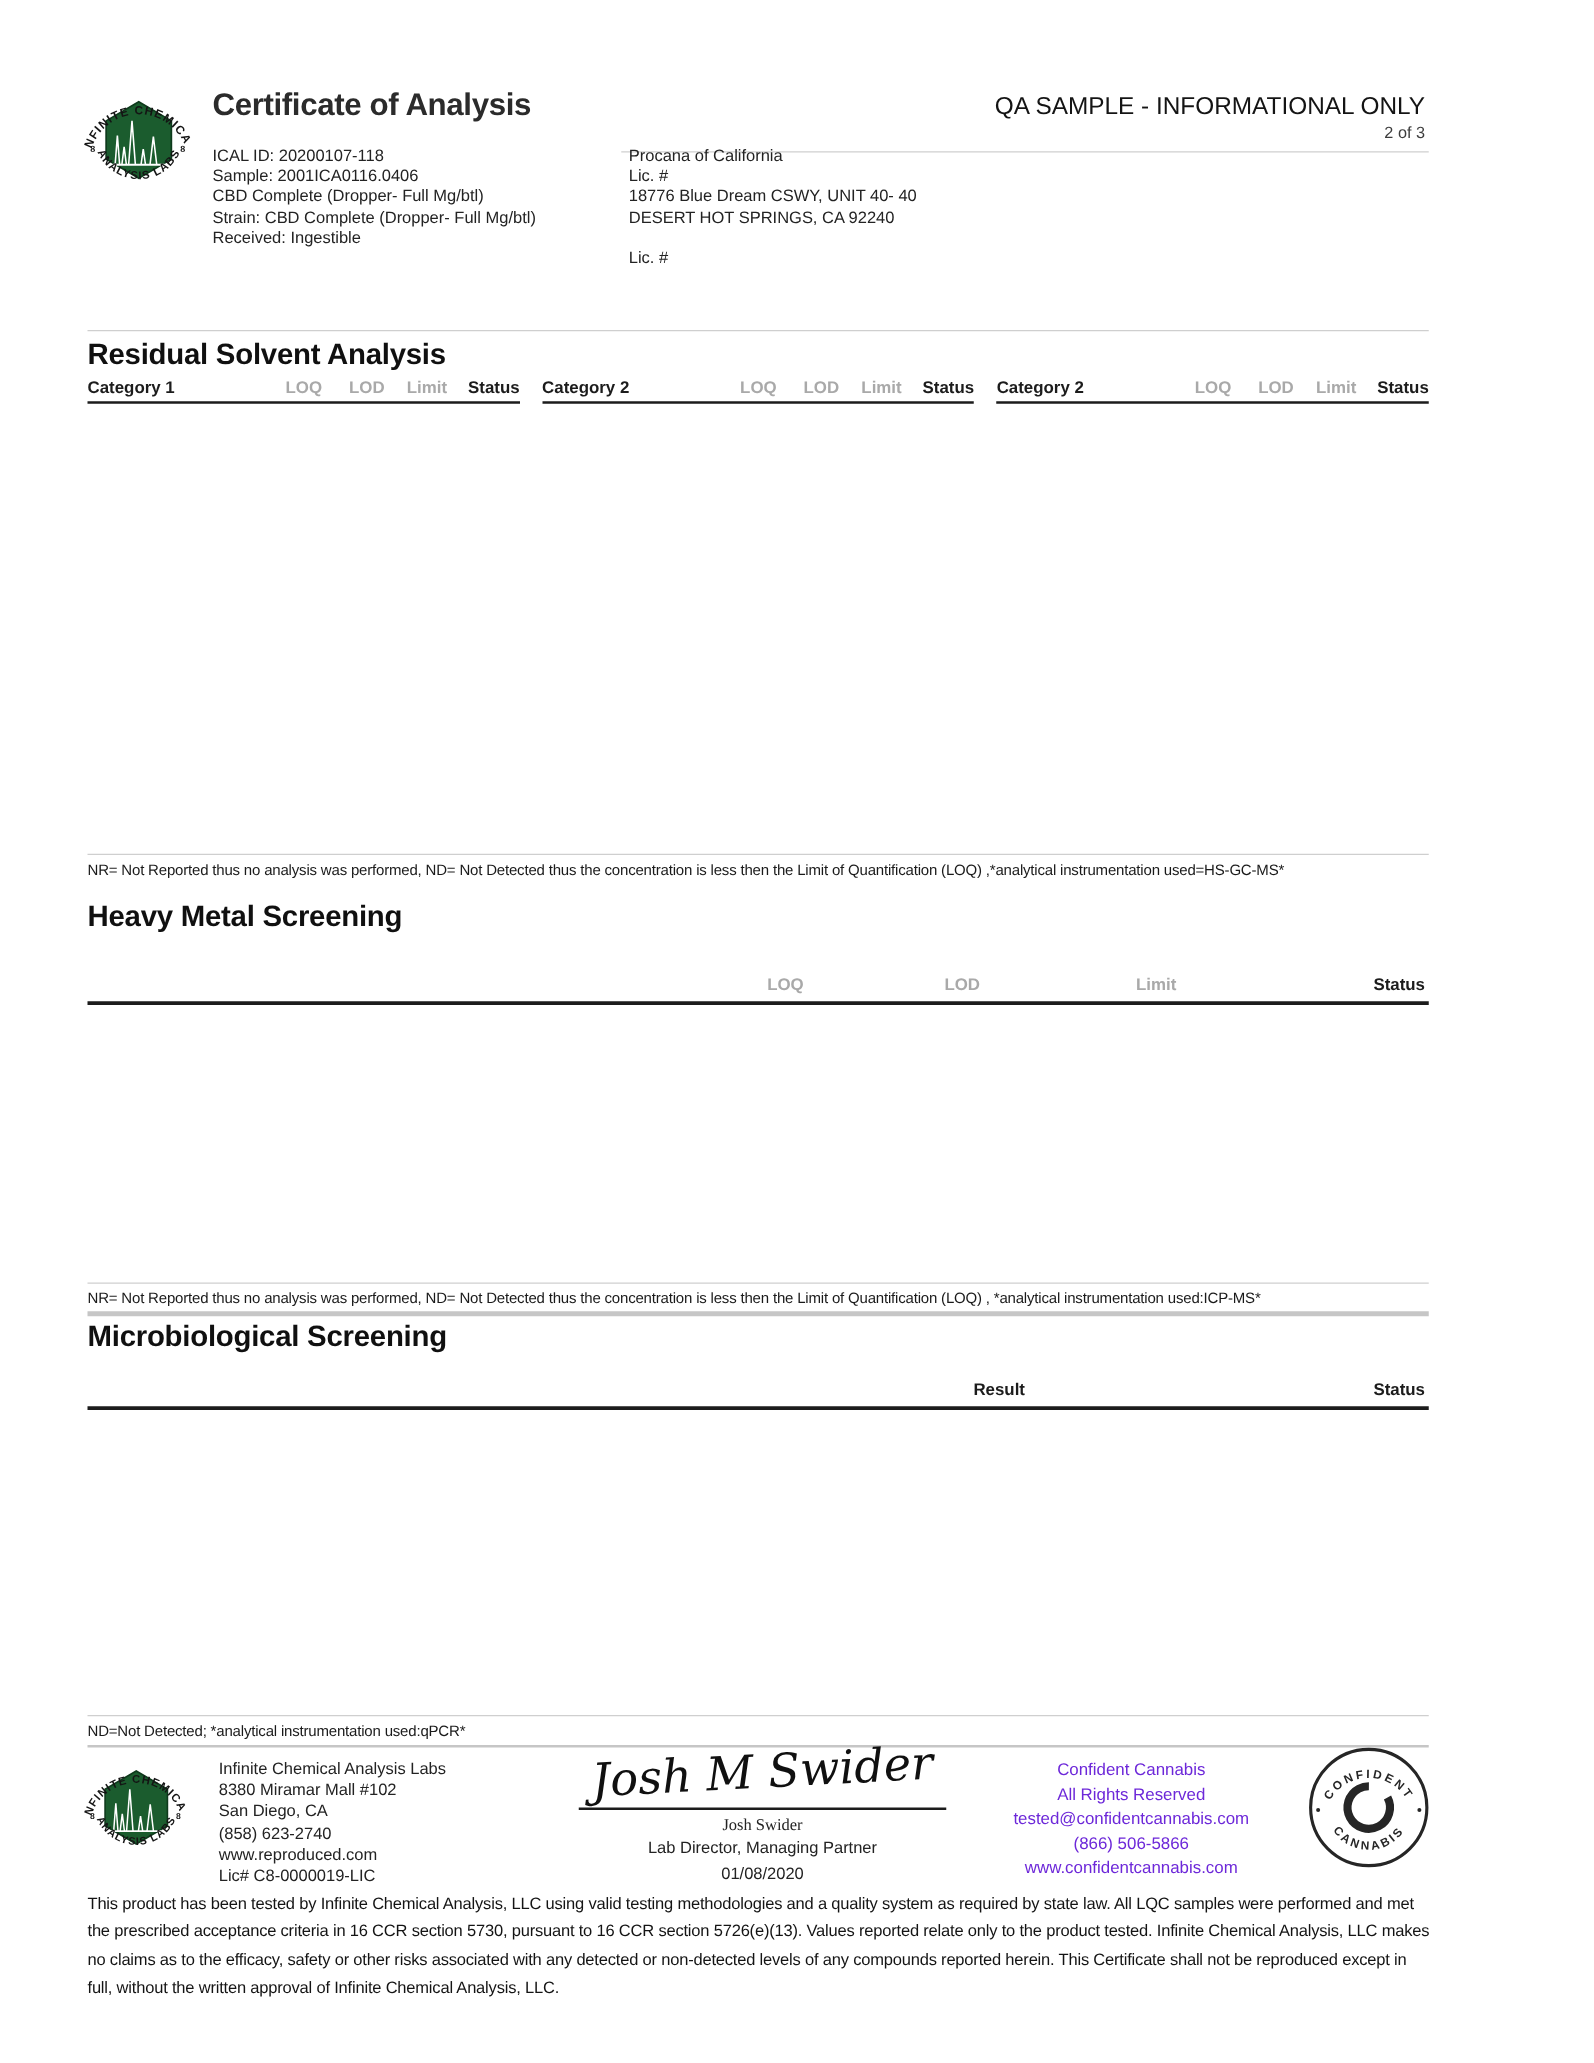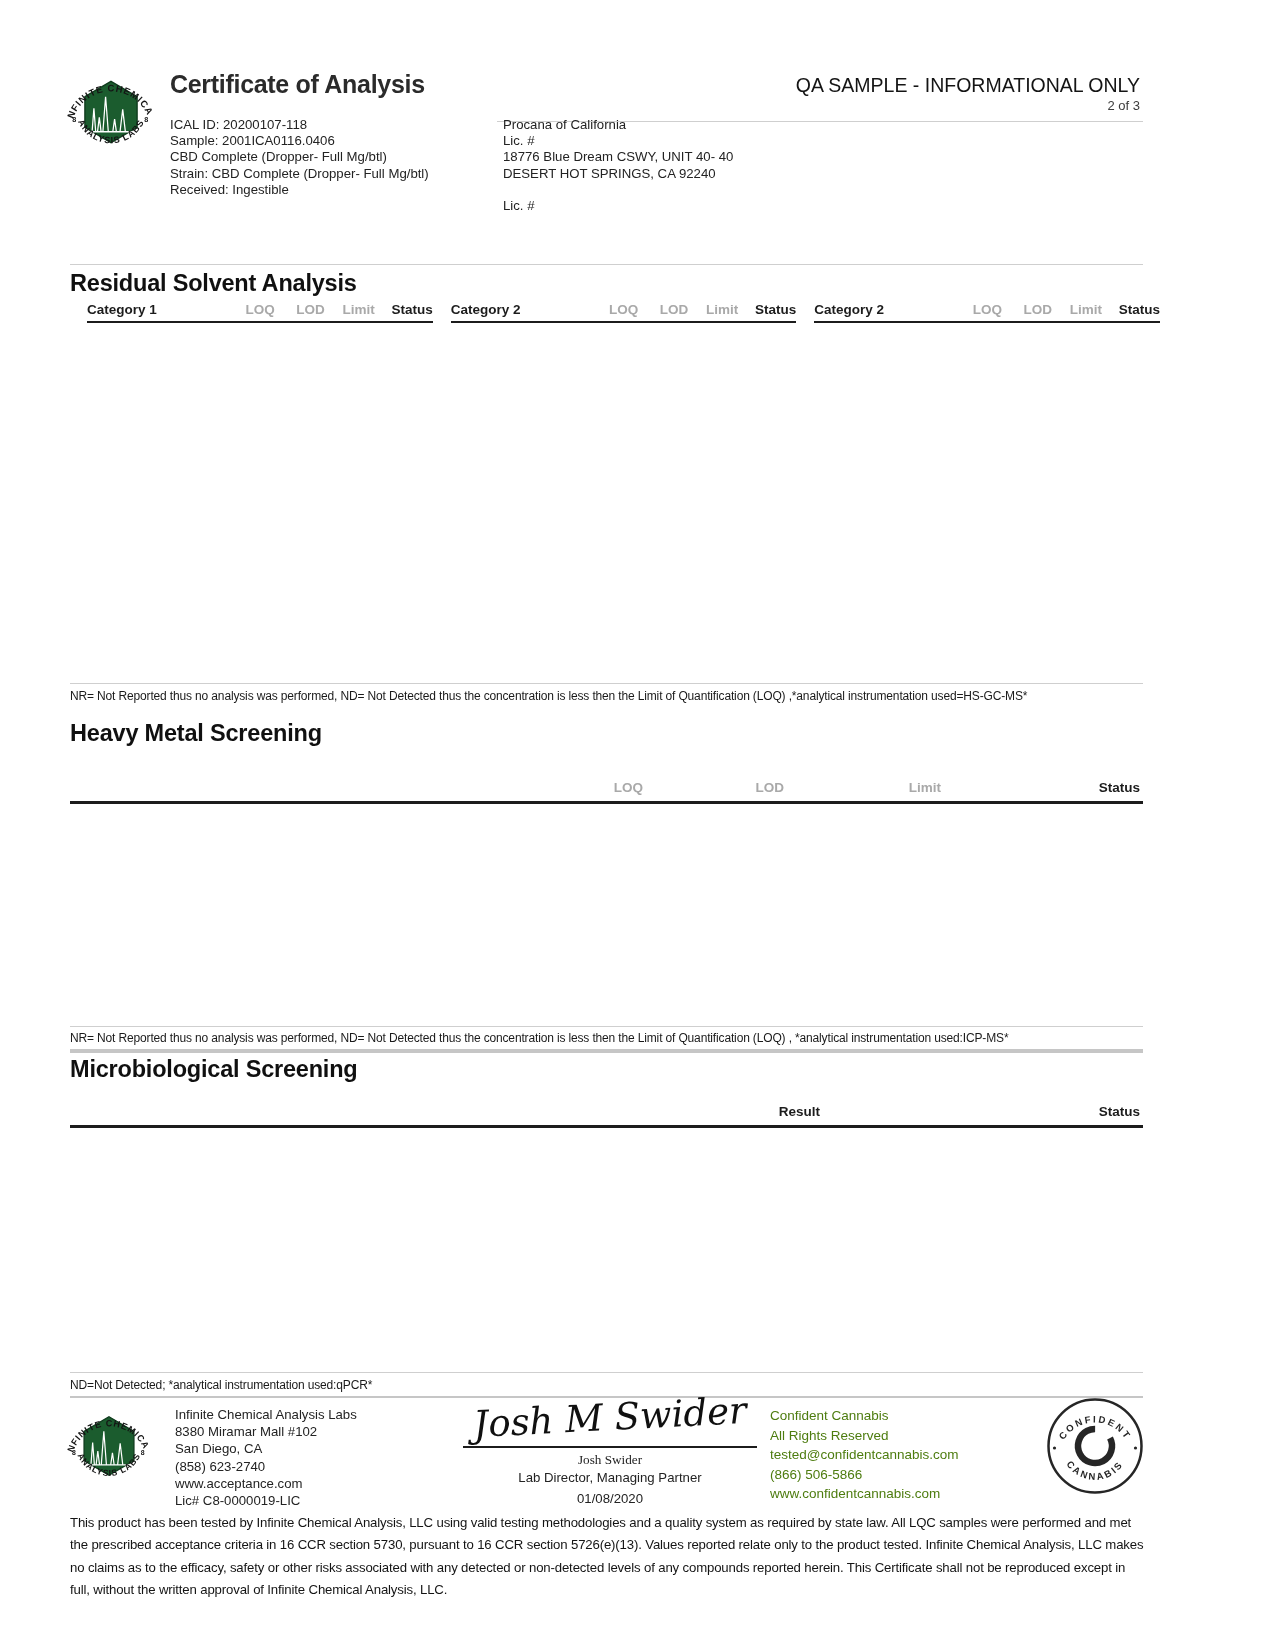--- a/index.html
+++ b/index.html
@@ -27,21 +27,21 @@
   .hdr-muted { width:50px; text-align:right; font-size:13.5px; font-weight:600; color:#a9a9a9; }
   .hdr-status { width:58px; text-align:right; font-size:13.5px; font-weight:700; color:#1c1c1c; }
 
   .hm-cell { position:absolute; width:70px; text-align:right; font-size:13.5px; font-weight:600; color:#a9a9a9; }
   .hm-status { position:absolute; width:70px; text-align:right; font-size:13.5px; font-weight:700; color:#1c1c1c; }
   .mb-result { position:absolute; width:80px; text-align:right; font-size:13.5px; font-weight:700; color:#1c1c1c; }
 
   .footnote { font-size:12px; color:#1a1a1a; white-space:nowrap; letter-spacing:-0.15px; }
 
   .lab-info { font-size:13.2px; line-height:17.2px; color:#232323; }
-  .cc-info { font-size:13.5px; line-height:19.5px; color:#4d7c0f; text-align:left; width:270px; }
+  .cc-info { font-size:13.5px; line-height:19.5px; color:#6d28d9; text-align:center; width:270px; }
 
   .sig-block { width:310px; text-align:center; }
   .sig-script { font-family:"DejaVu Serif","Liberation Serif",serif; font-style:italic; font-size:37px; color:#101010; transform:rotate(-3deg); height:56px; line-height:56px; white-space:nowrap; }
   .sig-rule { height:2px; background:#1c1c1c; margin:0 8px; }
   .sig-name { font-size:13.2px; color:#232323; margin-top:4px;font-family:Liberation Serif, serif; }
   .sig-role { font-size:13.2px; color:#232323; margin-top:2px; }
   .sig-date { font-size:13.2px; color:#232323; margin-top:6px; }
 
   .disclaimer { font-size:13.2px; line-height:22.4px; color:#141414; letter-spacing:-0.15px; }
 
@@ -93,21 +93,21 @@
     <div class="info-line">18776 Blue Dream CSWY, UNIT 40- 40</div>
     <div class="info-line">DESERT HOT SPRINGS, CA 92240</div>
     <div class="info-line"></div>
     <div class="info-line">Lic. #</div>
   </div>
 
 
   <div class="abs rule-gray" style="left:70px; top:264px; width:1073px;"></div>
   <div class="abs section-title" style="left:70px; top:270px;">Residual Solvent Analysis</div>
 
-  <div class="abs hdr-row" style="left:87px; top:302px; width:1073px;">
+  <div class="abs hdr-row" style="left:70px; top:302px; width:1073px;">
     <div class="hdr-group">
       <span class="hdr-cat">Category 1</span>
       <span class="hdr-muted">LOQ</span>
       <span class="hdr-muted">LOD</span>
       <span class="hdr-muted">Limit</span>
       <span class="hdr-status">Status</span>
     </div>
     <div class="hdr-group">
       <span class="hdr-cat">Category 2</span>
       <span class="hdr-muted">LOQ</span>
@@ -171,21 +171,21 @@
       <text x="7" y="61" font-size="8" font-weight="700" fill="#141414">8</text>
       <text x="87" y="61" font-size="8" font-weight="700" fill="#141414">8</text>
     </svg>
   </div>
 
   <div class="abs lab-info" style="left:175px; top:1406px;">
     <div>Infinite Chemical Analysis Labs</div>
     <div>8380 Miramar Mall #102</div>
     <div>San Diego, CA</div>
     <div>(858) 623-2740</div>
-    <div>www.acceptance.com</div>
+    <div>www.reproduced.com</div>
     <div>Lic# C8-0000019-LIC</div>
   </div>
 
   <div class="abs sig-block" style="left:455px; top:1390px;">
     <div class="sig-script">Josh M Swider</div>
     <div class="sig-rule"></div>
     <div class="sig-name">Josh Swider</div>
     <div class="sig-role">Lab Director, Managing Partner</div>
     <div class="sig-date">01/08/2020</div>
   </div>

